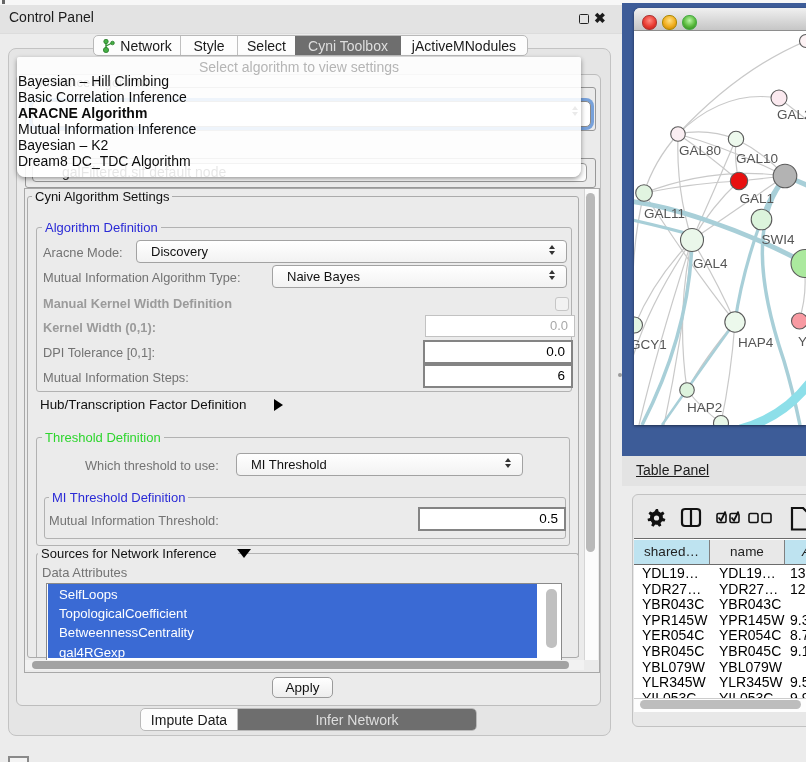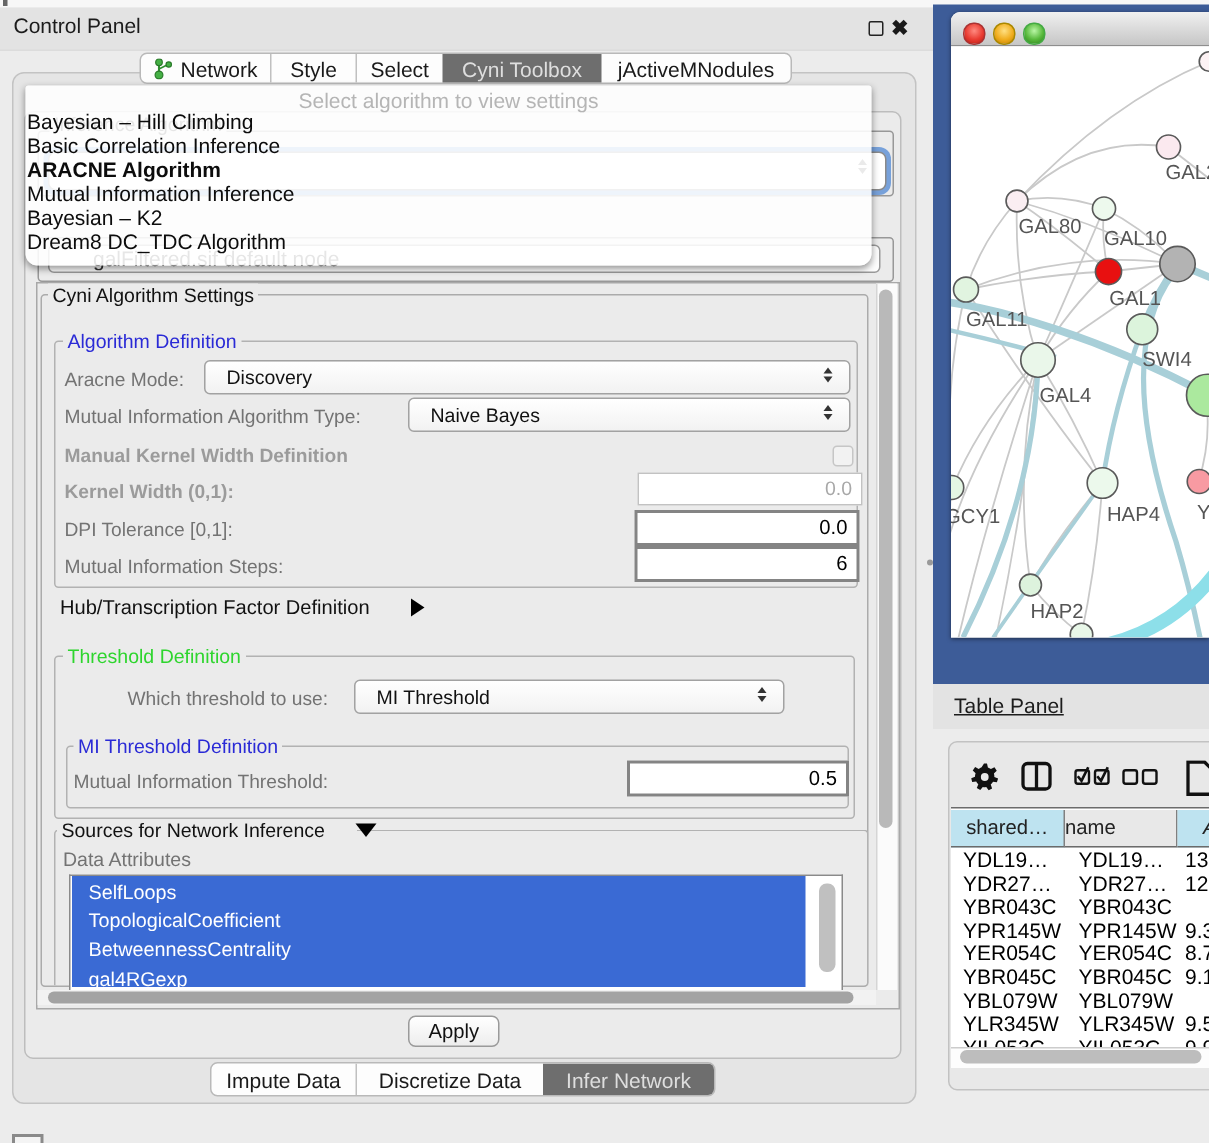--- a/index.html
+++ b/index.html
@@ -140,21 +140,20 @@
 <div class="abs" style="left:48px;top:584px;width:489px;height:74px;background:#3a6ad4;"></div>
 <div class="abs" style="left:59px;top:585px;font-size:13.2px;color:#fff;line-height:19.2px;">SelfLoops<br>TopologicalCoefficient<br>BetweennessCentrality<br>gal4RGexp</div>
 <div class="abs" style="left:546px;top:589px;width:11px;height:59px;background:#c0c0c0;border-radius:5px;"></div>
 
 <div class="abs" style="left:272px;top:677px;width:59px;height:19px;background:linear-gradient(#ffffff,#ededed);
      border:1px solid #9a9a9a;border-radius:5px;text-align:center;font-size:13.5px;color:#111;line-height:19px;">Apply</div>
 
 <div class="abs" style="left:140px;top:708px;width:335px;height:21px;background:#fdfdfd;
      border:1px solid #b9b9b9;border-radius:5px;display:flex;font-size:14px;color:#1a1a1a;overflow:hidden;">
   <div style="width:96px;display:flex;align-items:center;justify-content:center;border-right:1px solid #c0c0c0;">Impute Data</div>
-  <div style="width:124px;display:flex;align-items:center;justify-content:center;">Discretize Data</div>
   <div style="flex:1;display:flex;align-items:center;justify-content:center;background:#6e6e6e;color:#dedede;">Infer Network</div>
 </div>
 
 <div class="abs" style="left:618px;top:373px;width:4px;height:4px;background:#9a9a9a;border-radius:2px;"></div>
 
 <div class="abs" style="left:8px;top:756px;width:17px;height:10px;background:#f4f4f4;border:2px solid #8a8a8a;"></div>
 
 <div class="abs" style="left:17px;top:57px;width:564px;height:120px;background:rgba(255,255,255,0.88);
      border-radius:2px 2px 8px 8px;box-shadow:0 2px 5px rgba(0,0,0,0.4);"></div>
 <div class="abs" style="left:17px;top:59px;width:564px;text-align:center;font-size:14px;color:#b5b5b5;">Select algorithm to view settings</div>
@@ -280,21 +279,21 @@
   </g>
   <path d="M72.5,10.5 L75,13.5 L79.5,4.5" stroke="#111" stroke-width="1.8" fill="none"></path>
   <path d="M85.5,10.5 L88,13.5 L92.5,4.5" stroke="#111" stroke-width="1.8" fill="none"></path>
   <path d="M146,1 h11 l5.5,5.5 v16 h-16.5 z" fill="none" stroke="#111" stroke-width="2.2"></path>
 </svg>
 
 <div class="abs" style="left:634px;top:538px;width:172px;height:160px;background:#fff;border-top:1px solid #6b6b6b;overflow:hidden;padding-left:17px;">
   <div class="abs" style="left:0;top:1px;width:75px;height:24px;background:#bee3f0;border-right:1px solid #808080;
        border-bottom:1px solid #6b6b6b;text-align:center;line-height:24px;font-size:13.5px;color:#222;">shared…</div>
   <div class="abs" style="left:76px;top:1px;width:74px;height:24px;background:#e8e8e8;border-right:1px solid #808080;
-       border-bottom:1px solid #6b6b6b;line-height:24px;font-size:13.5px;color:#222;">name</div>
+       border-bottom:1px solid #6b6b6b;text-align:center;line-height:24px;font-size:13.5px;color:#222;">name</div>
   <div class="abs" style="left:151px;top:1px;width:55px;height:24px;background:#bee3f0;
        border-bottom:1px solid #6b6b6b;line-height:24px;font-size:13.5px;color:#222;padding-left:17px;font-style:italic;">A</div>
   <div class="abs" style="left:8px;top:27px;font-size:14px;color:#000;line-height:15.6px;">
     YDL19…<br>YDR27…<br>YBR043C<br>YPR145W<br>YER054C<br>YBR045C<br>YBL079W<br>YLR345W<br>YIL053C</div>
   <div class="abs" style="left:85px;top:27px;font-size:14px;color:#000;line-height:15.6px;">
     YDL19…<br>YDR27…<br>YBR043C<br>YPR145W<br>YER054C<br>YBR045C<br>YBL079W<br>YLR345W<br>YIL053C</div>
   <div class="abs" style="left:156px;top:27px;font-size:14px;color:#000;line-height:15.6px;">
     13.6<br>12.1<br><br>9.3<br>8.7<br>9.1<br><br>9.5<br>9.9</div>
 </div>
 

